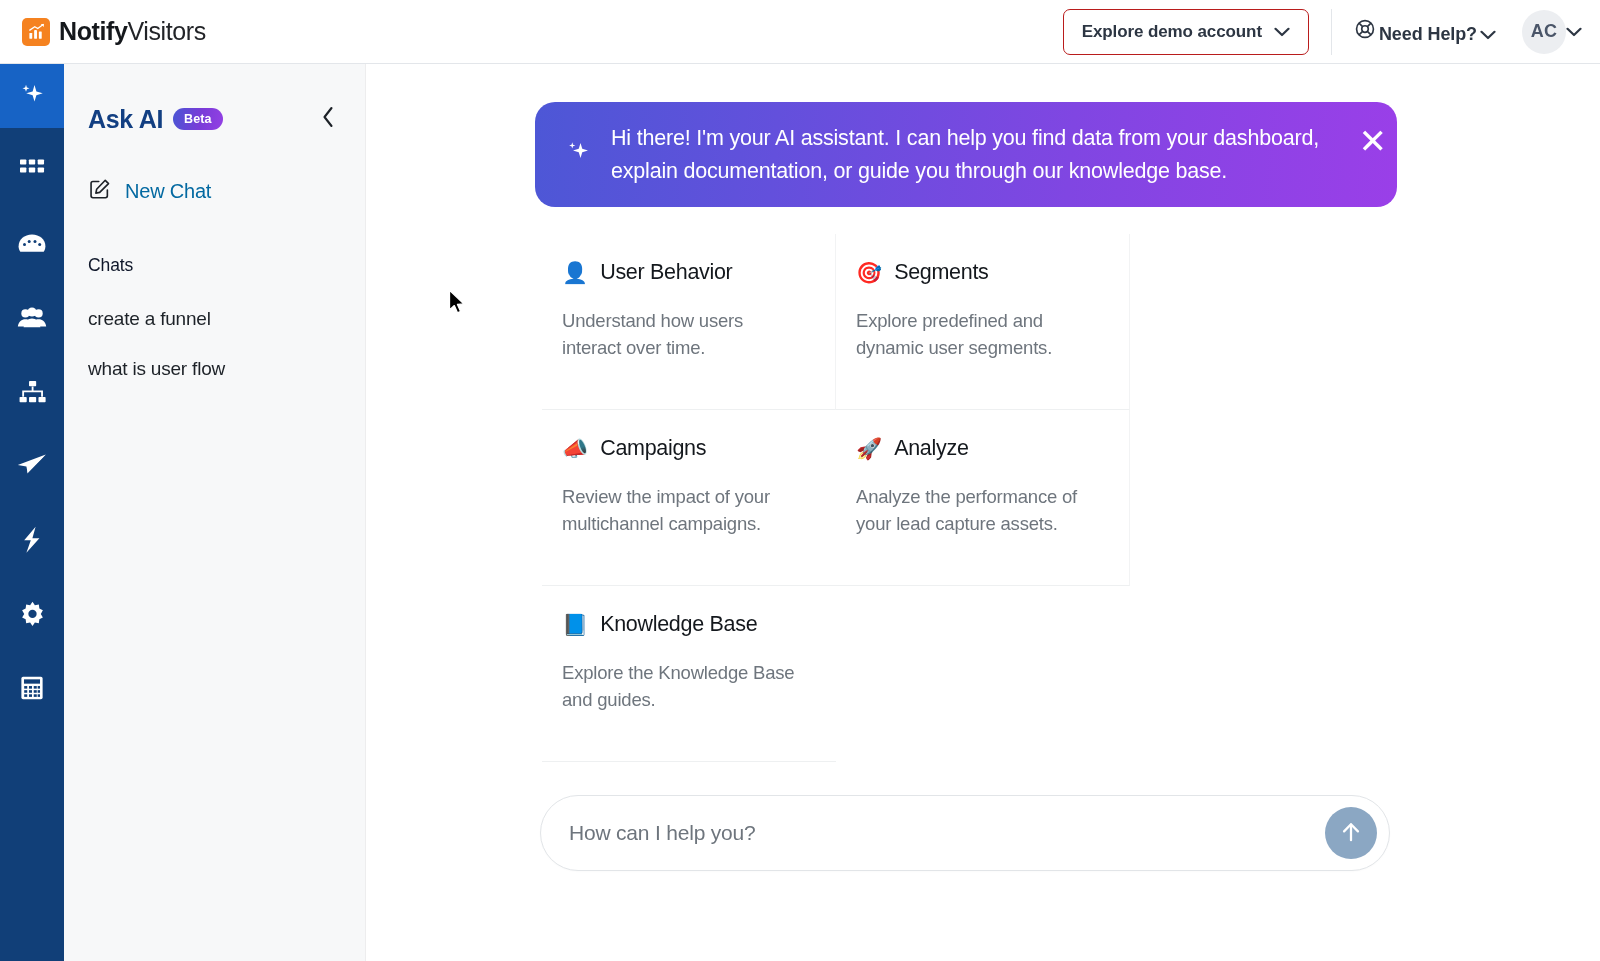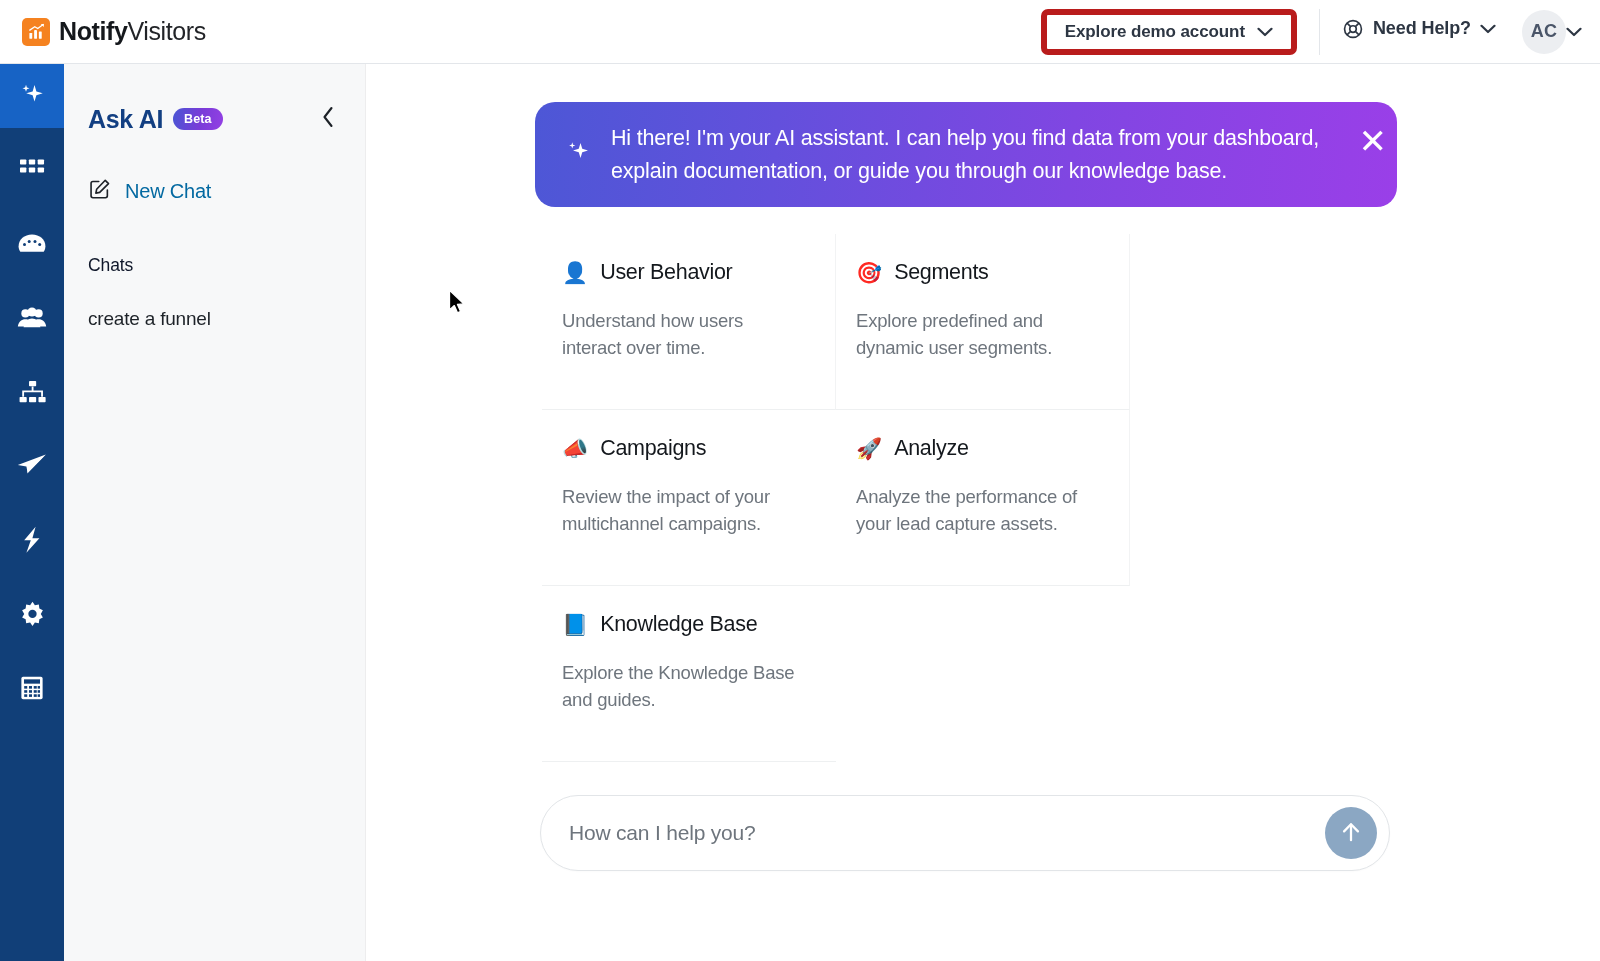--- a/index.html
+++ b/index.html
@@ -29,28 +29,28 @@
   }
   .brand-mark svg { display:block; }
   .brand-text { font-size: 25px; letter-spacing: -0.4px; color: #15181c; }
   .brand-text b { font-weight: 700; }
   .brand-text span.light { font-weight: 400; color: #222428; }
 
   .header-right { display: flex; align-items: center; gap: 0; }
   .demo-btn {
     display: flex; align-items: center; gap: 12px;
     height: 46px; padding: 0 18px;
-    border: 6px solid #b91c1c; border-radius: 7px;
+    border: 1px solid #b91c1c; border-radius: 7px;
     background: #fff; color: #2d3643;
     font-size: 17px; font-weight: 700; letter-spacing: -0.1px;
     cursor: pointer;
   }
   .divider-v { width: 1px; height: 46px; background: #e3e6ea; margin: 0 22px; }
   .help-btn {
-    display: flex; align-items: flex-start; gap: 9px;
+    display: flex; align-items: flex-end; gap: 3px;
     color: #2d3643; font-size: 18px; font-weight: 700;
     cursor: pointer; letter-spacing: -0.1px;
   }
   .avatar-wrap { display:flex; align-items:center; margin-left: 26px; cursor:pointer;}
   .avatar {
     width: 44px; height: 44px; border-radius: 50%;
     background: #eceef1; color: #4a5568;
     display: flex; align-items: center; justify-content: center;
     font-size: 18px; font-weight: 700; letter-spacing: 0.3px;
   }
@@ -366,20 +366,21 @@
           <path d="M11.2 3.6 H5.2 C4.0 3.6 3.2 4.5 3.2 5.6 V18.6 C3.2 19.8 4.0 20.6 5.2 20.6 H18.2 C19.4 20.6 20.2 19.8 20.2 18.6 V12.6"></path>
           <path d="M18.0 2.4 L21.4 5.8 L12.2 15.0 L8.2 15.8 L9.0 11.8 Z"></path>
         </svg>
       </span>
       <span class="new-chat-label">New Chat</span>
     </div>
 
     <div class="chats-label">Chats</div>
 
     <div class="chat-item first">create a funnel</div>
+    <div class="chat-item">what is user flow</div>
   </aside>
 
   <main class="main">
     <div class="main-inner">
 
       <div class="banner">
         <span class="banner-spark">
           <svg width="30" height="30" viewBox="0 0 24 24" fill="#ffffff">
             <path d="M14 4.0 L15.4 8.6 L20.0 10.0 L15.4 11.4 L14 16.0 L12.6 11.4 L8.0 10.0 L12.6 8.6 Z"></path>
             <path d="M7.4 3.4 L8.0 5.3 L9.9 5.9 L8.0 6.5 L7.4 8.4 L6.8 6.5 L4.9 5.9 L6.8 5.3 Z"></path>

